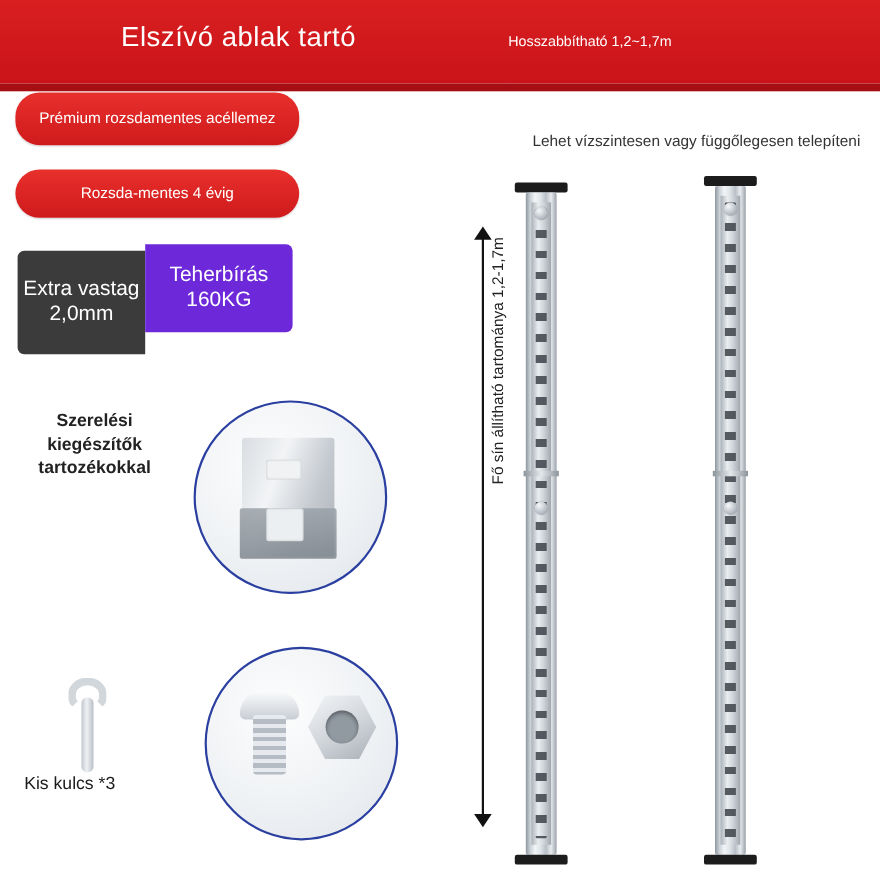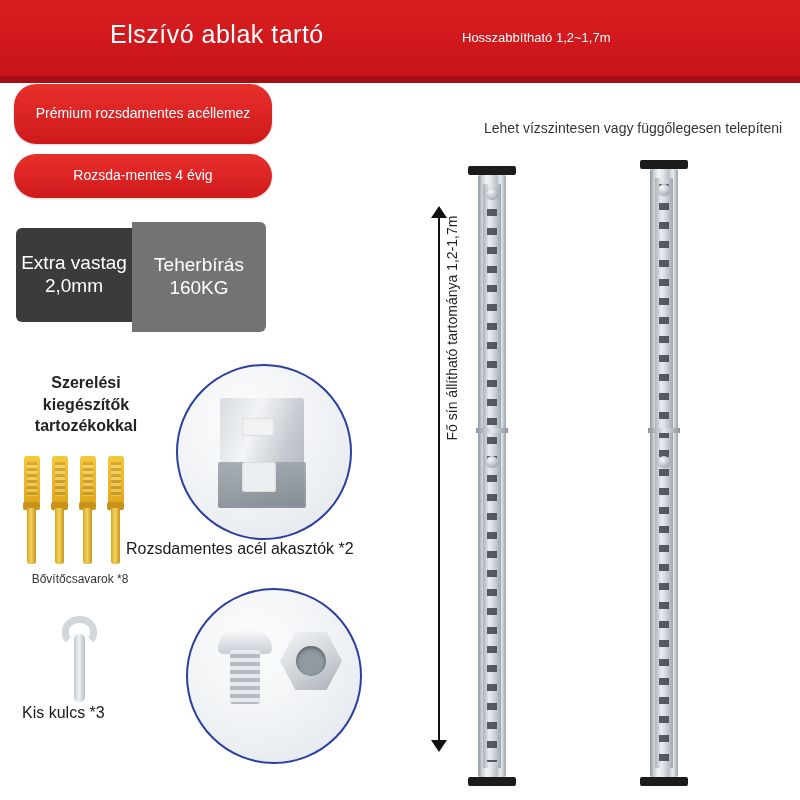--- a/index.html
+++ b/index.html
@@ -53,42 +53,42 @@
     color: #ffffff;
     text-align: center;
     font-size: 14px;
     line-height: 1.25;
     display: flex;
     align-items: center;
     justify-content: center;
     padding: 0 12px;
     box-shadow: 0 1px 2px rgba(0,0,0,0.18);
   }
-  #pill-1 { left: 14px; top: 84px; width: 258px; height: 60px; border-bottom-left-radius: 22px; }
+  #pill-1 { left: 14px; top: 84px; width: 258px; height: 48px; border-bottom-left-radius: 22px; }
   #pill-2 { left: 14px; top: 154px; width: 258px; height: 44px; }
 
   
   .spec-box {
     position: absolute;
     color: #ffffff;
     text-align: center;
     display: flex;
     align-items: center;
     justify-content: center;
     line-height: 1.2;
   }
   #spec-left {
     left: 16px; top: 228px; width: 116px; height: 94px;
     background: #3b3b3b;
     border-radius: 6px 0 0 6px;
     font-size: 19px;
   }
   #spec-right {
-    left: 132px; top: 222px; width: 134px; height: 110px;
-    background: #737373;
+    left: 132px; top: 222px; width: 134px; height: 80px;
+    background: #6d28d9;
     border-radius: 0 6px 6px 0;
     font-size: 19px;
   }
 
   
   .acc-heading {
     position: absolute;
     left: 22px; top: 372px;
     width: 128px;
     font-size: 16px;
@@ -346,49 +346,33 @@
 
   <div class="spec-box" id="spec-left">
     <span>Extra vastag 2,0mm</span>
   </div>
   <div class="spec-box" id="spec-right">
     <span>Teherbírás 160KG</span>
   </div>
 
   <div class="acc-heading">Szerelési kiegészítők tartozékokkal</div>
 
-  <div class="anchor-group">
-    <div class="anchor" style="left:6px; top:8px;"></div>
-    <div class="anchor" style="left:34px; top:8px;"></div>
-    <div class="anchor" style="left:62px; top:8px;"></div>
-    <div class="anchor" style="left:90px; top:8px;"></div>
-    <div class="bolt-head" style="left:5px; top:54px;"></div>
-    <div class="bolt-head" style="left:33px; top:54px;"></div>
-    <div class="bolt-head" style="left:61px; top:54px;"></div>
-    <div class="bolt-head" style="left:89px; top:54px;"></div>
-    <div class="bolt" style="left:9px; top:60px;"></div>
-    <div class="bolt" style="left:37px; top:60px;"></div>
-    <div class="bolt" style="left:65px; top:60px;"></div>
-    <div class="bolt" style="left:93px; top:60px;"></div>
-    <div class="anchor-label">Bővítőcsavarok *8</div>
-  </div>
 
   <div class="wrench">
     <div class="wrench-jaw"></div>
     <div class="wrench-handle"></div>
   </div>
   <div class="caption" id="caption-wrench">Kis kulcs *3</div>
 
   <div class="circle" id="circle-hook">
     <div class="hook-body"></div>
     <div class="hook-shadow"></div>
     <div class="hook-slot-a"></div>
     <div class="hook-slot-b"></div>
   </div>
-  <div class="caption" id="caption-hook">Rozsdamentes acél akasztók *2</div>
 
   <div class="circle" id="circle-screw">
     <div class="screw-head"></div>
     <div class="screw-shaft"></div>
     <div class="nut"></div>
     <div class="nut-hole"></div>
   </div>
 
   <div class="right-note">Lehet vízszintesen vagy függőlegesen telepíteni</div>
 

